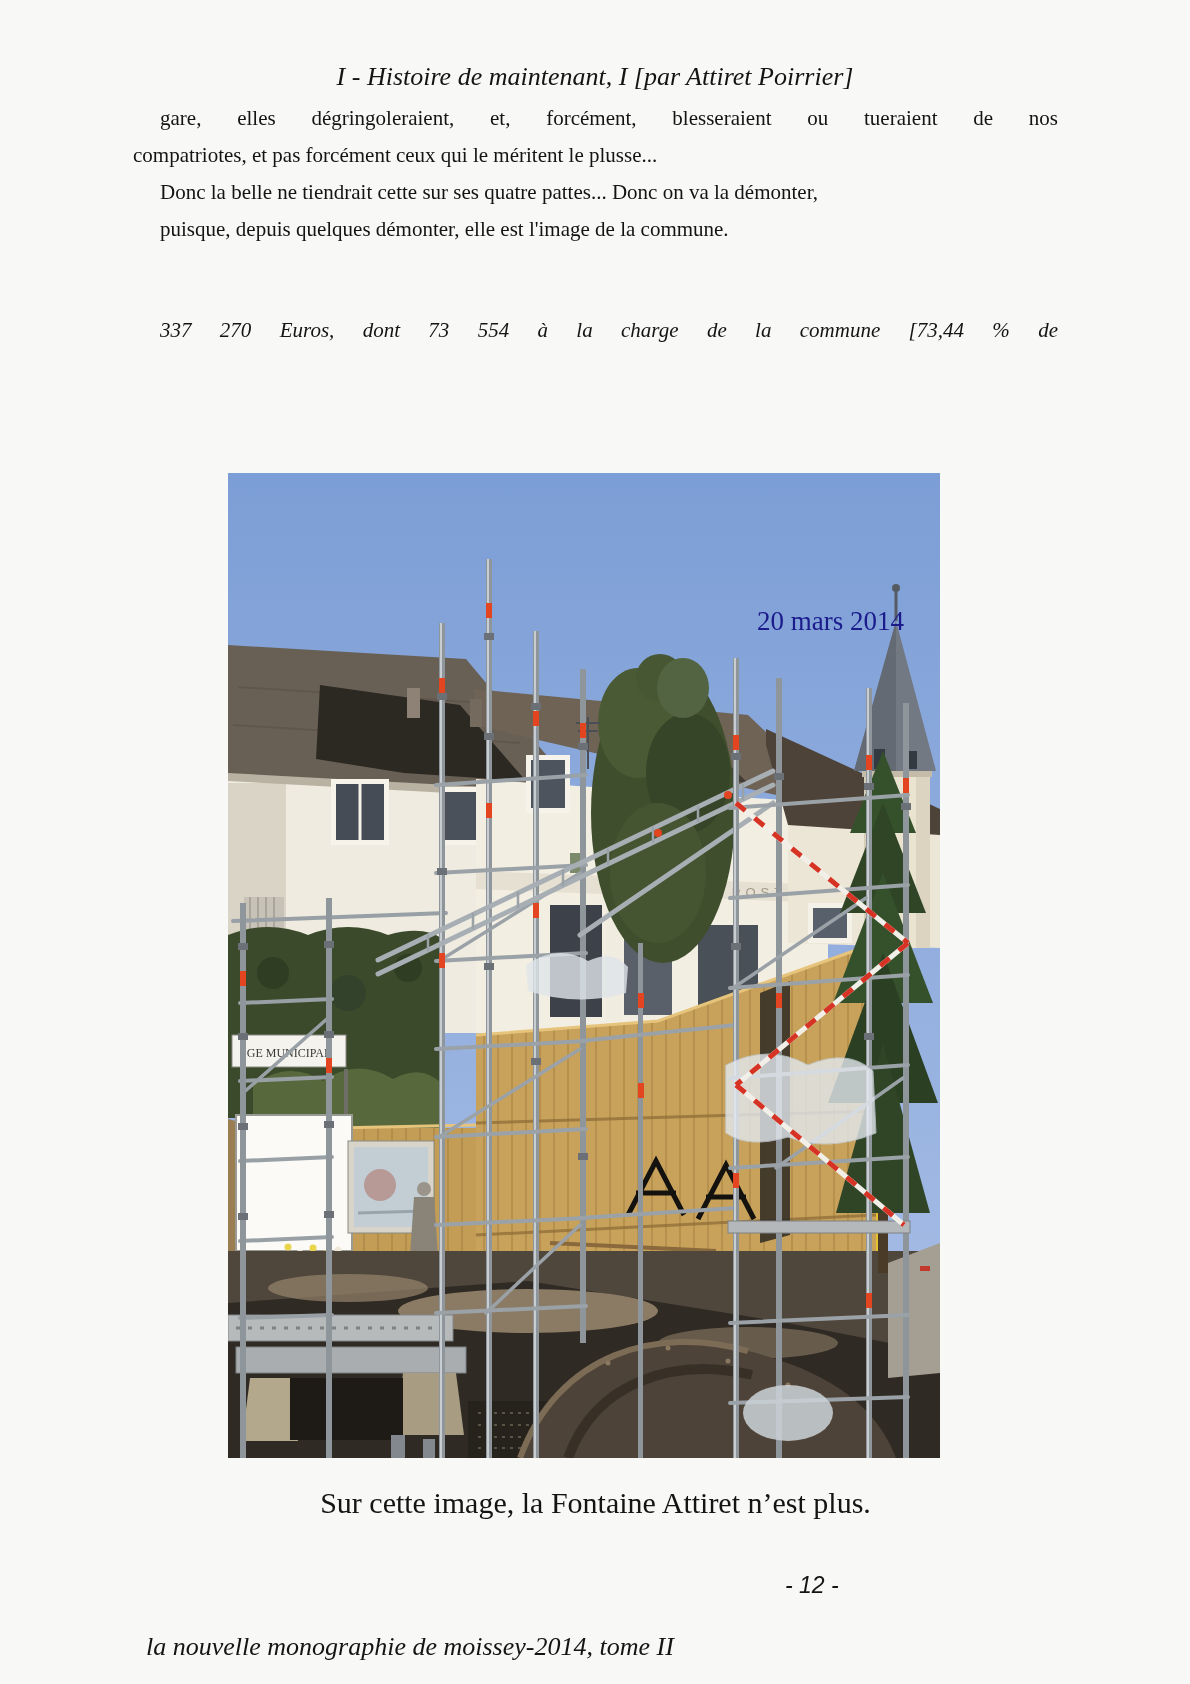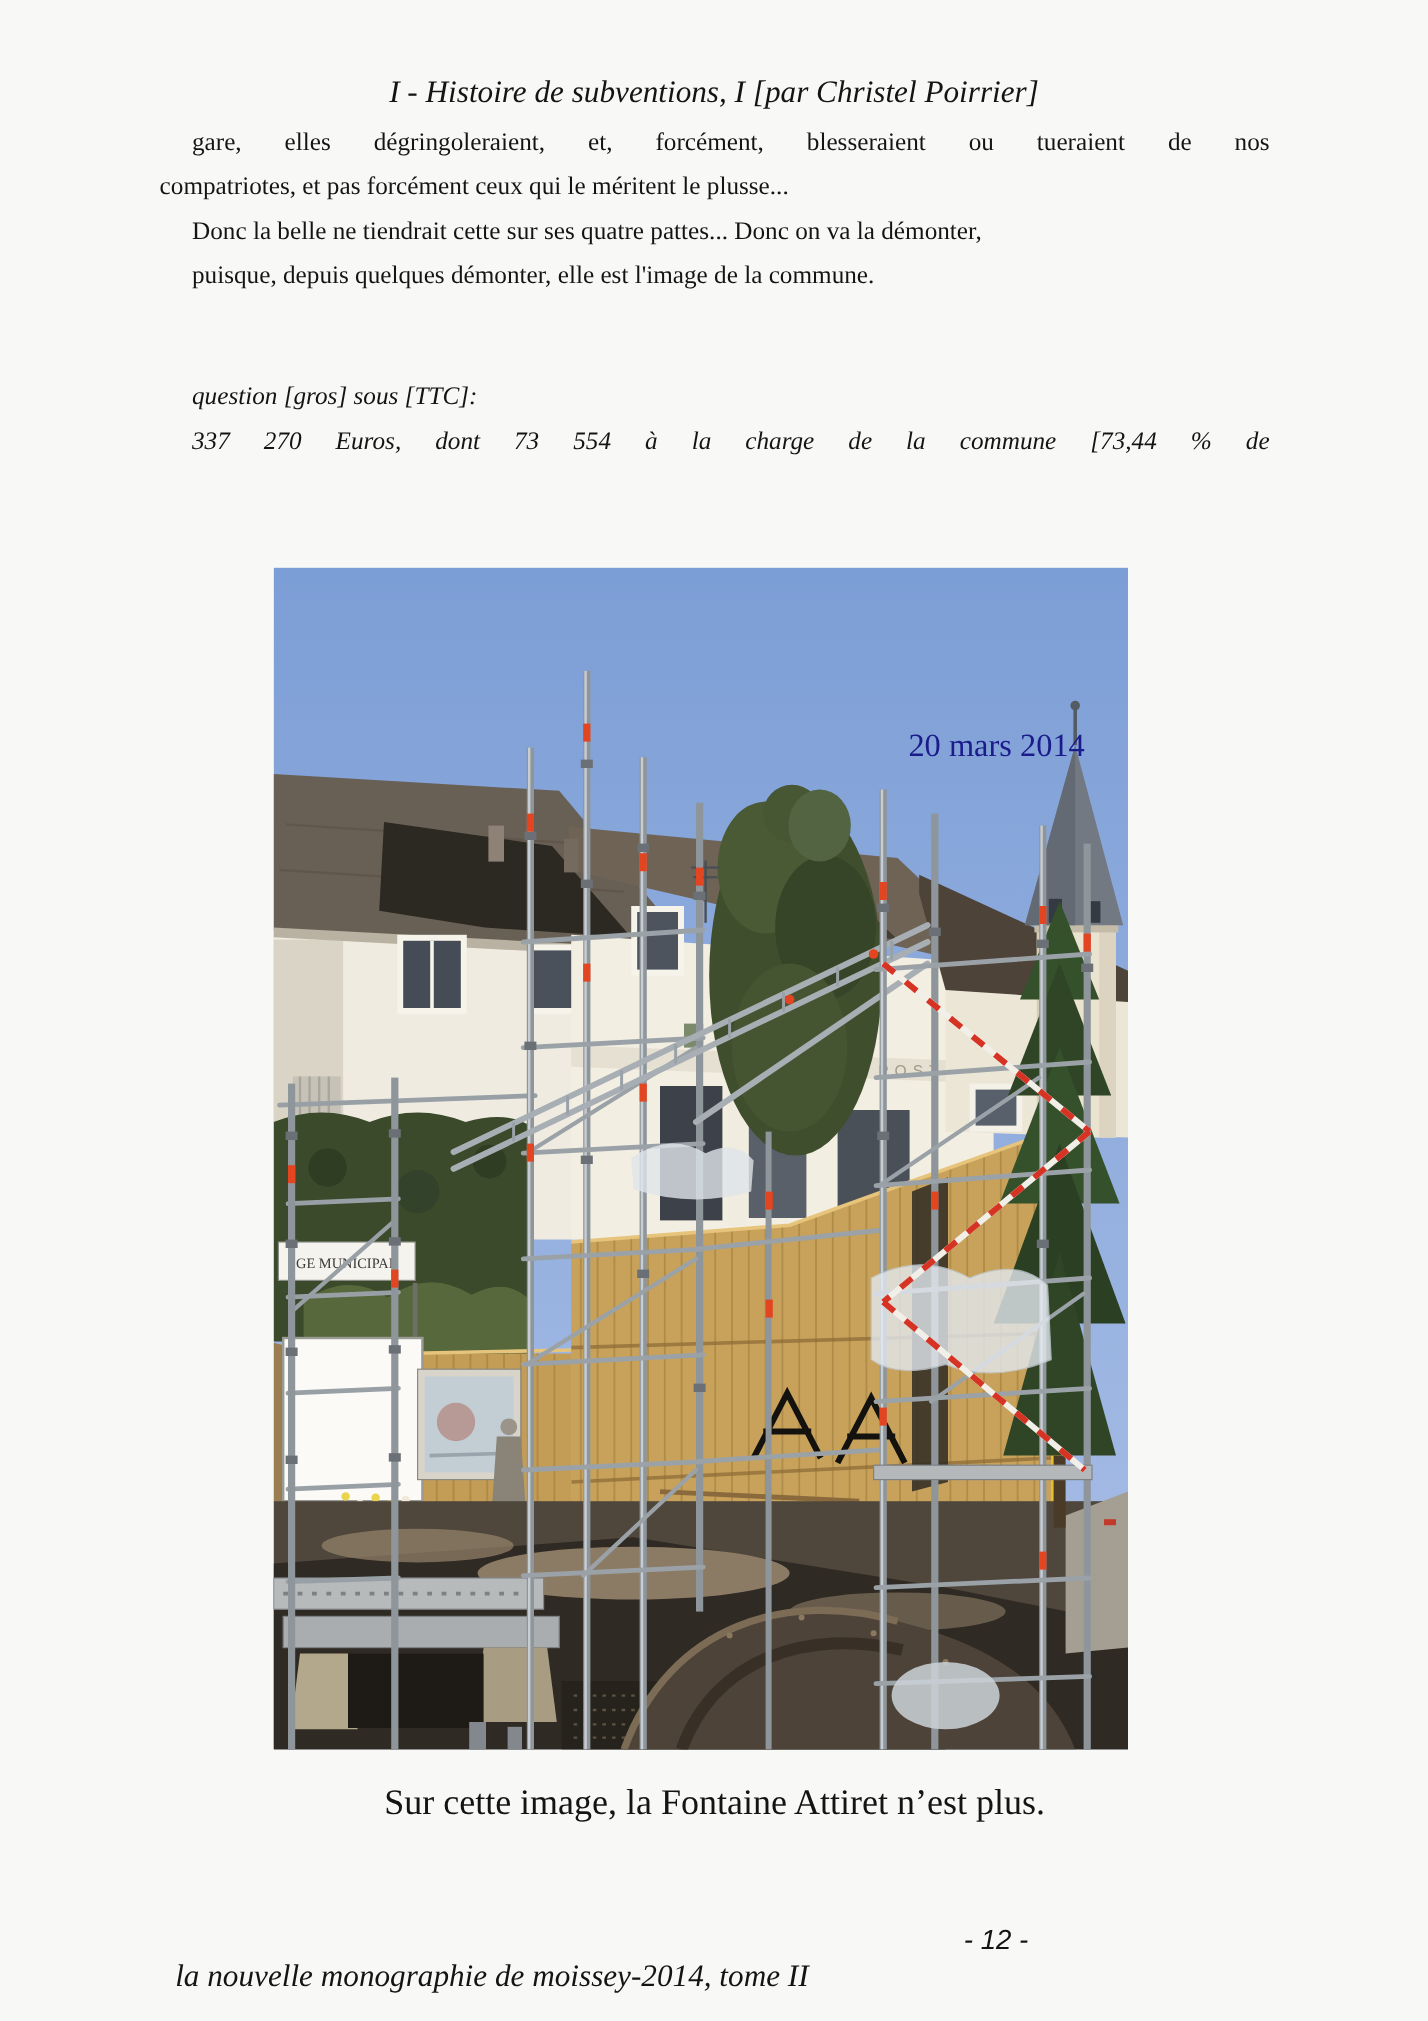--- a/index.html
+++ b/index.html
@@ -7,40 +7,39 @@
   .sheet{position:relative;width:1190px;height:1684px;overflow:hidden;background:#f8f8f6;}
   .header{position:absolute;top:62px;left:0;width:100%;text-align:center;font-style:italic;font-size:26px;}
   .tb{position:absolute;left:133px;width:925px;font-size:21px;line-height:37px;}
   .body-text{top:100px;}
   .cost-text{top:312px;font-style:italic;}
   .ln{white-space:nowrap;}
   .ln.just{white-space:normal;text-align:justify;text-align-last:justify;}
   .ln.ind{text-indent:27px;}
   .caption{position:absolute;top:1486px;left:133px;width:925px;text-align:center;font-size:30px;}
   .footer-left{position:absolute;top:1632px;left:146px;font-style:italic;font-size:26px;}
-  .pagenum{position:absolute;top:1572px;left:785px;width:90px;text-align:center;font-style:italic;font-size:23px;font-family:"Liberation Sans",sans-serif;margin-top:31px;}
+  .pagenum{position:absolute;top:1572px;left:785px;width:90px;font-style:italic;font-size:23px;font-family:"Liberation Sans",sans-serif;}
   figure.photo{position:absolute;left:228px;top:473px;width:712px;height:985px;margin:0;}
   figure.photo svg{display:block;width:712px;height:985px;}
 </style>
 </head>
 <body>
 
 <div class="sheet">
 
-  <div class="header">I - Histoire de subventions, I [par Christel Poirrier]</div>
+  <div class="header">I - Histoire de maintenant, I [par Attiret Poirrier]</div>
 
   <div class="tb body-text">
     <div class="ln ind just">gare, elles dégringoleraient, et, forcément, blesseraient ou tueraient de nos</div>
     <div class="ln">compatriotes, et pas forcément ceux qui le méritent le plusse...</div>
     <div class="ln ind">Donc la belle ne tiendrait cette sur ses quatre pattes... Donc on va la démonter,</div>
     <div class="ln ind">puisque, depuis quelques démonter, elle est l'image de la commune.</div>
   </div>
 
   <div class="tb cost-text">
-    <div class="ln ind">question [gros] sous [TTC]:</div>
     <div class="ln ind just">337 270 Euros, dont 73 554 à la charge de la commune [73,44 % de</div>
   </div>
 
   <figure class="photo">
     <svg viewBox="0 0 712 985" xmlns="http://www.w3.org/2000/svg">
       <defs>
         <linearGradient id="sky" x1="0" y1="0" x2="0" y2="1">
           <stop offset="0" stop-color="#7c9ed6"></stop>
           <stop offset="1" stop-color="#abc0e7"></stop>
         </linearGradient>

